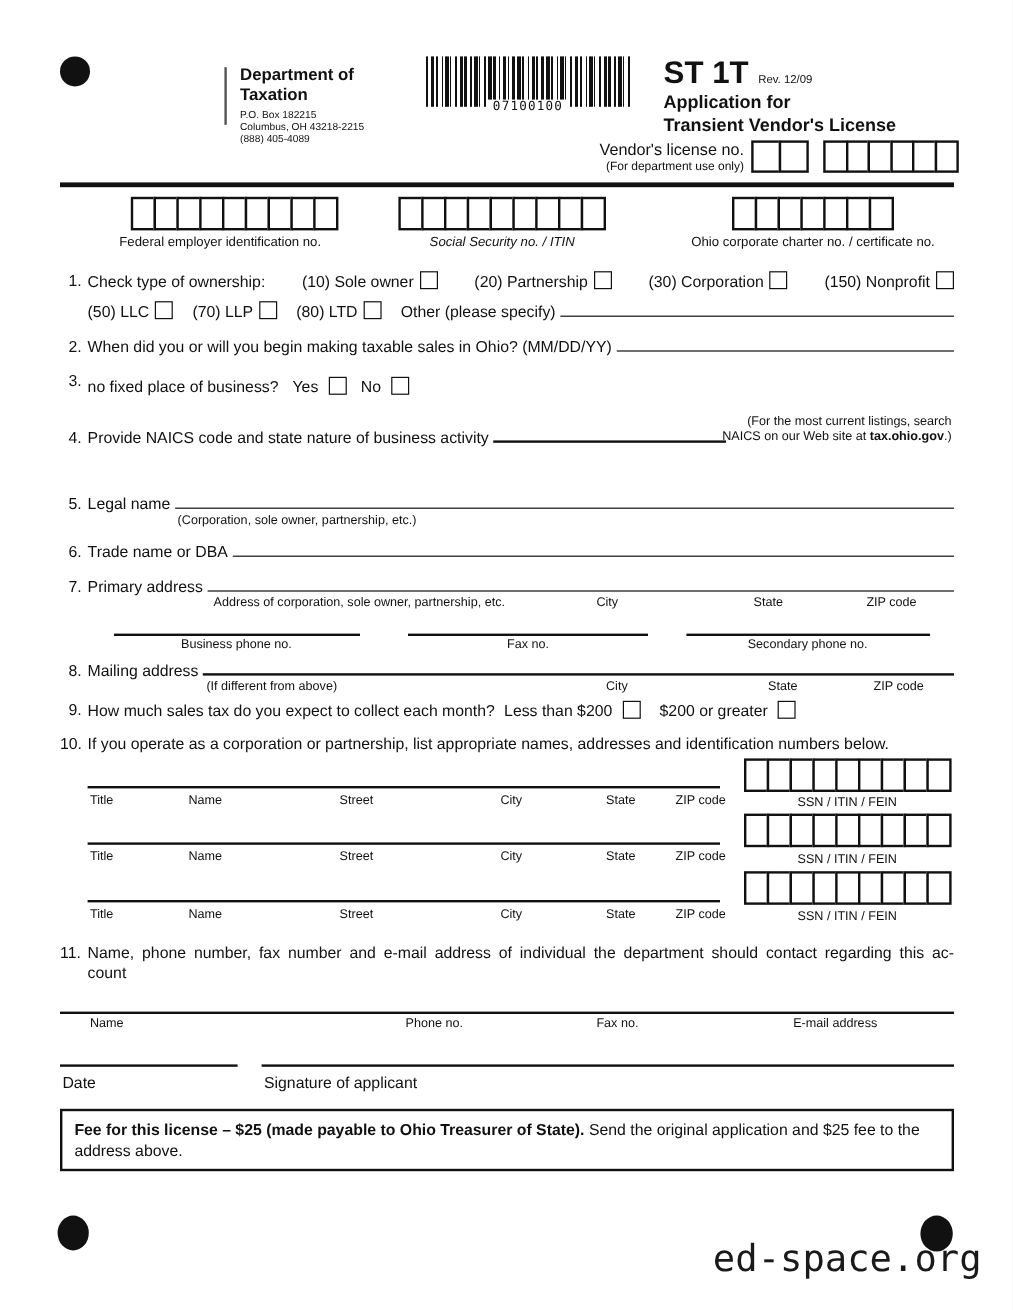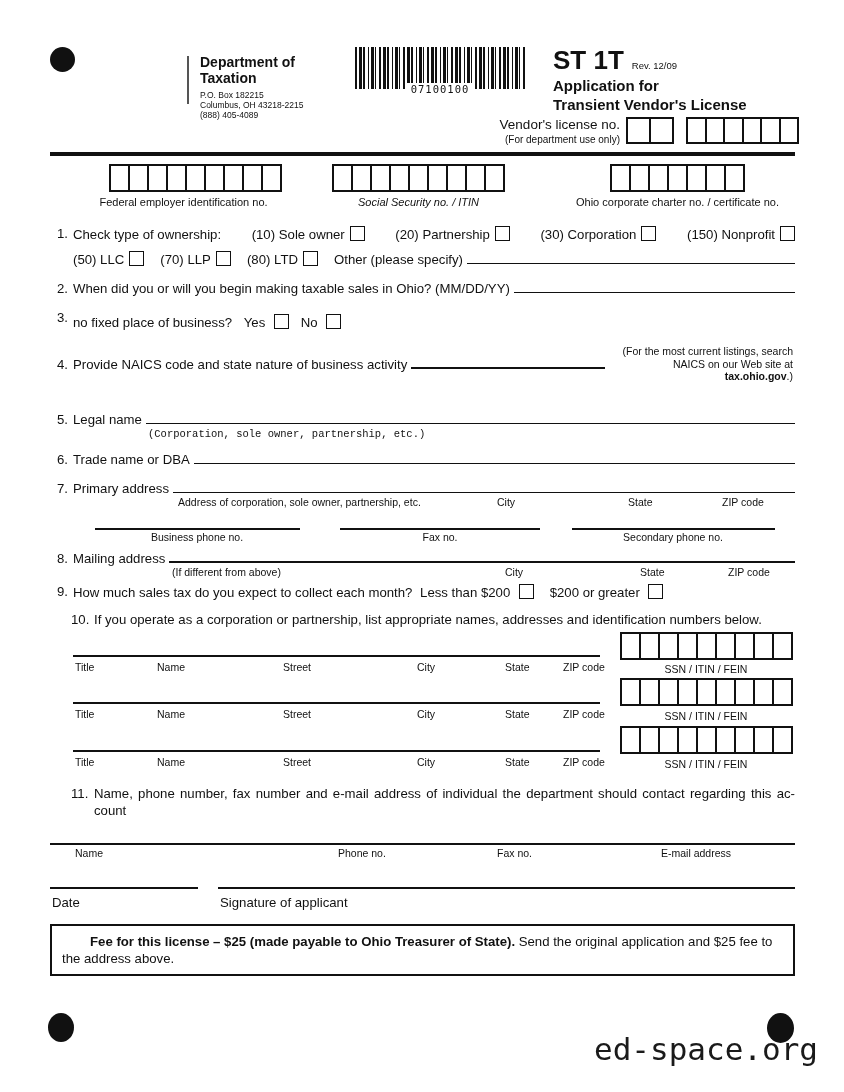--- a/index.html
+++ b/index.html
@@ -1,20 +1,20 @@
 <!DOCTYPE html>
 <html><head>
 <meta charset="utf-8">
 <style>
   html,body{margin:0;padding:0;background:#e8e8e8;}
   .page{position:relative;width:844px;height:1092px;background:#fff;color:#111;
         font-family:"Liberation Sans",sans-serif;font-size:13.2px;line-height:1.25;
         margin:0 auto;overflow:hidden;}
   .abs{position:absolute;}
-  .bold{font-weight:bold;margin-left:28px;}
+  .bold{font-weight:bold;}
   .dot{position:absolute;background:#111;border-radius:50%;}
   
   .ohio-logo{display:flex;align-items:center;font-weight:bold;font-size:38px;letter-spacing:-1px;}
   .ohio-o{width:28px;height:28px;border:5px solid #111;border-radius:50%;display:inline-block;margin-right:1px;}
   .vdiv{width:2px;background:#555;}
   .dept{font-weight:bold;font-size:14px;line-height:16px;}
   .dept-addr{font-size:8.5px;line-height:10px;margin-top:4px;font-weight:normal;}
   .barcode{position:absolute;left:355px;top:47px;width:170px;height:42px;
     background:repeating-linear-gradient(90deg,#111 0 2px,#fff 2px 4px,#111 4px 7px,#fff 7px 8px,#111 8px 10px,#fff 10px 13px,#111 13px 14px,#fff 14px 16px,#111 16px 19px,#fff 19px 20px,#111 20px 21px,#fff 21px 24px);}
   .barcode-num{position:absolute;left:50%;bottom:-7px;transform:translateX(-50%);
@@ -30,21 +30,21 @@
   .cells .cell{box-sizing:border-box;width:21px;height:28px;border:2px solid #111;margin-left:-2px;background:#fff;}
   .cells .cell:first-child{margin-left:0;}
   .vcells1 .cell{width:25px;height:27px;}
   .vcells2 .cell{width:20.5px;height:27px;}
   .idgroup{position:absolute;}
   .idgroup .glabel{position:absolute;top:32px;left:50%;transform:translateX(-50%);
     white-space:nowrap;font-size:11px;}
   
   .q{position:absolute;display:flex;}
   .qnum{flex:none;width:16px;}
-  .qnum2{flex:none;width:23px;margin-left:21px;}
+  .qnum2{flex:none;width:23px;}
   .qbody{flex:1;}
   .cb{display:inline-block;box-sizing:border-box;width:15px;height:15px;border:1.6px solid #111;
       vertical-align:-2px;margin-left:5px;background:#fff;}
   .flexline{flex:1;border-bottom:1.4px solid #111;margin-left:4px;}
   .row{display:flex;align-items:baseline;}
   .sublabel{font-size:10.5px;}
   .slab{position:absolute;font-size:10.5px;white-space:nowrap;}
   .thickline{border-bottom:2px solid #111;}
   .just{text-align:justify;text-align-last:justify;}
   .note{font-size:10.5px;text-align:right;line-height:12.5px;}
@@ -197,21 +197,21 @@
     </div>
   </div>
 
   <div class="q" style="left:57px;top:412px;width:738px;">
     <span class="qnum">5.</span>
     <div class="qbody row">
       <span>Legal name</span>
       <span class="flexline"></span>
     </div>
   </div>
-  <div class="abs sublabel" style="left:148px;top:428px;font-family:Liberation Mono, monospace;">(Corporation, sole owner, partnership, etc.)</div>
+  <div class="abs sublabel" style="left:148px;top:428px;">(Corporation, sole owner, partnership, etc.)</div>
 
   <div class="q" style="left:57px;top:452px;width:738px;">
     <span class="qnum">6.</span>
     <div class="qbody row">
       <span>Trade name or DBA</span>
       <span class="flexline"></span>
     </div>
   </div>
 
   <div class="q" style="left:57px;top:481px;width:738px;">

